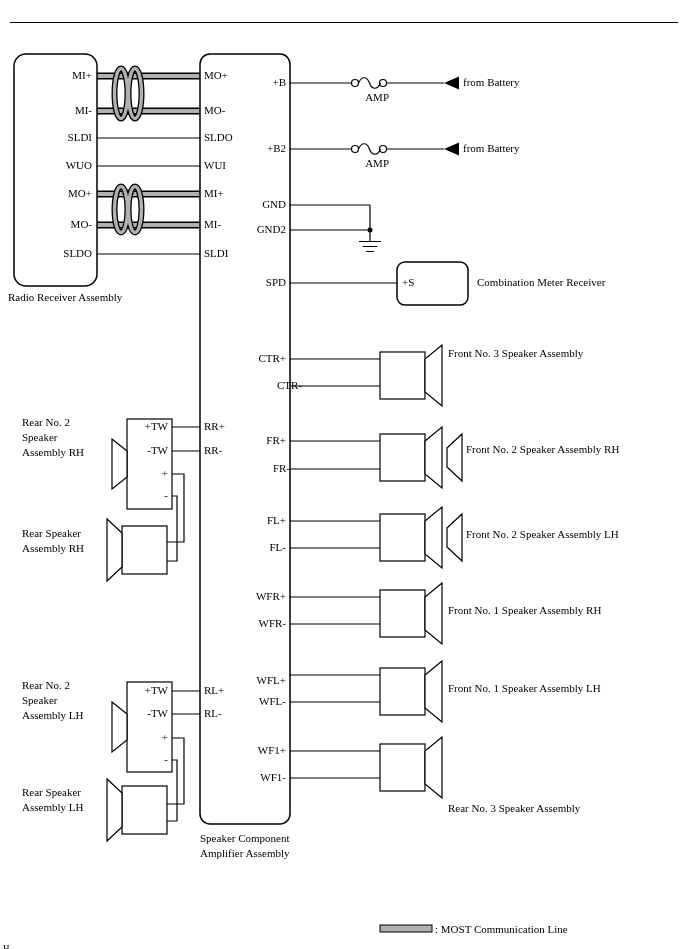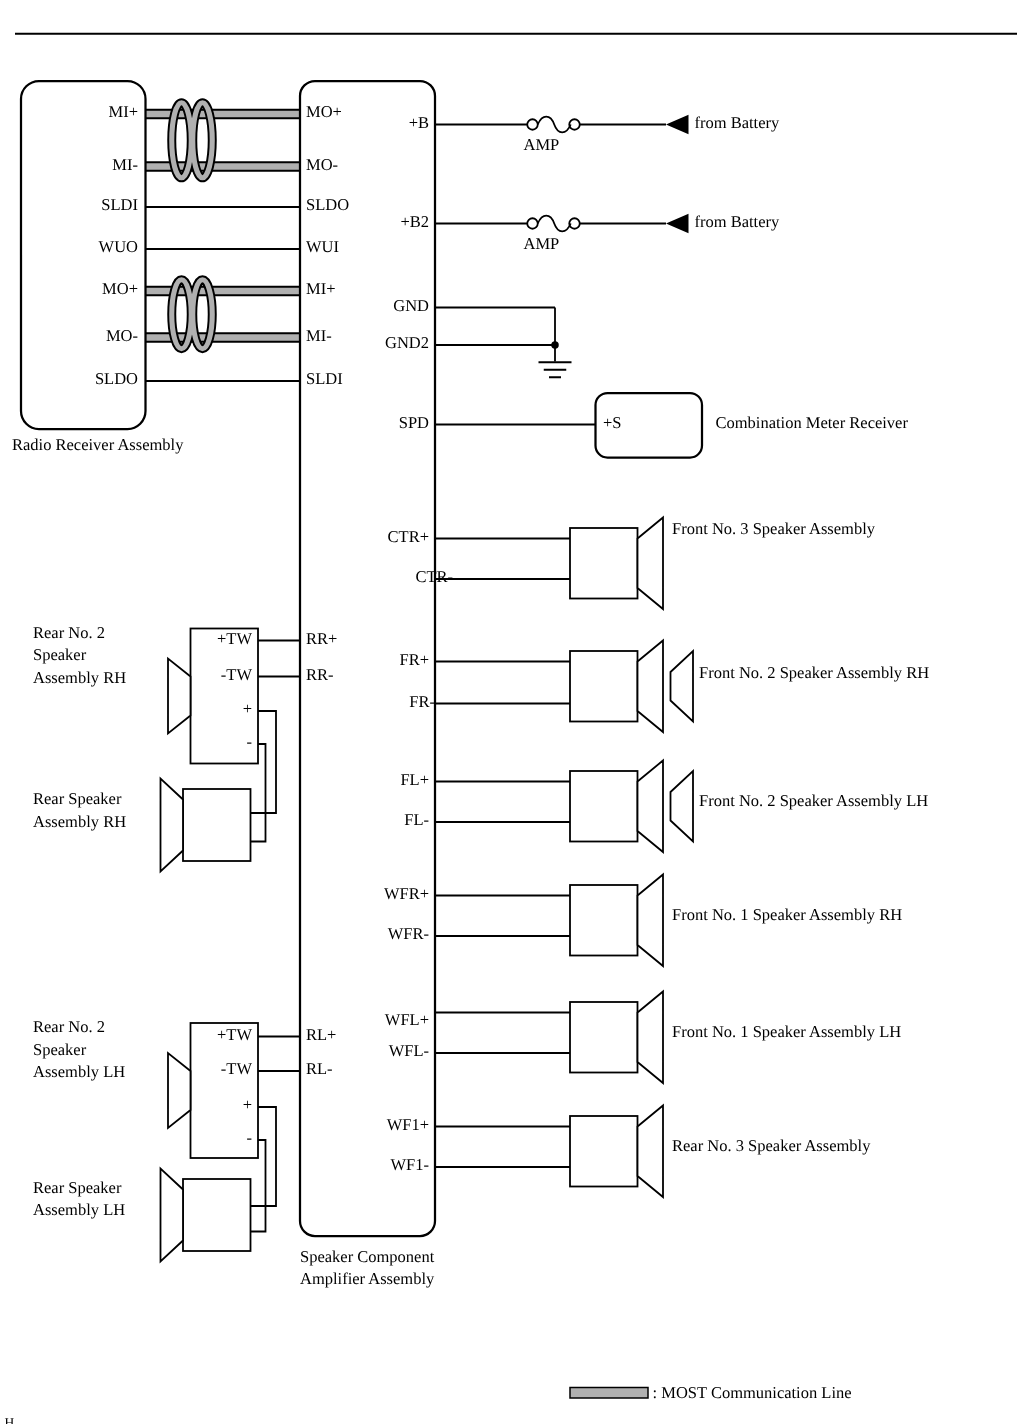--- a/index.html
+++ b/index.html
@@ -2,21 +2,21 @@
 <html><head>
 <meta charset="utf-8">
 <style>
   * { margin:0; padding:0; box-sizing:border-box; }
   html,body { background:#fff; }
   .diagram { position:relative; width:688px; height:949px; background:#fff;
              font-family:Liberation Serif, serif; overflow:hidden;margin-top:14px; }
   .art { position:absolute; left:0; top:0; }
   .t { position:absolute; font-size:11px; line-height:13px; color:#000; white-space:nowrap; }
   .r { text-align:right; }
-  .c { text-align:left; }
+  .c { text-align:right; }
   .small { font-size:9px; line-height:10px; }
   .wire { stroke:#000; stroke-width:1.2; fill:none; }
   .box { fill:#fff; stroke:#000; stroke-width:1.5; }
   .sym { fill:#fff; stroke:#000; stroke-width:1.2; }
   .most-outline { stroke:#000; stroke-width:7; fill:none; }
   .most-core { stroke:#b0b0b0; stroke-width:4.2; fill:none; }
   .loop-outline { stroke:#000; stroke-width:6; fill:none; }
   .loop-core { stroke:#b0b0b0; stroke-width:3.4; fill:none; }
 </style>
 </head>
@@ -167,21 +167,21 @@
   <div class="t" style="left:463px;top:128px">from Battery</div>
 
   <div class="t" style="left:402px;top:262px">+S</div>
   <div class="t" style="left:477px;top:262px">Combination Meter Receiver</div>
 
   <div class="t" style="left:448px;top:333px">Front No. 3 Speaker Assembly</div>
   <div class="t" style="left:466px;top:429px">Front No. 2 Speaker Assembly RH</div>
   <div class="t" style="left:466px;top:514px">Front No. 2 Speaker Assembly LH</div>
   <div class="t" style="left:448px;top:590px">Front No. 1 Speaker Assembly RH</div>
   <div class="t" style="left:448px;top:668px">Front No. 1 Speaker Assembly LH</div>
-  <div class="t" style="left:448px;top:744px">Rear No. 3 Speaker Assembly</div>
+  <div class="t" style="left:448px;top:788px">Rear No. 3 Speaker Assembly</div>
 
   <div class="t" style="left:22px;top:402px">Rear No. 2</div>
   <div class="t" style="left:22px;top:417px">Speaker</div>
   <div class="t" style="left:22px;top:432px">Assembly RH</div>
   <div class="t r" style="left:126px;top:406px;width:42px">+TW</div>
   <div class="t r" style="left:126px;top:430px;width:42px">-TW</div>
   <div class="t r" style="left:126px;top:453px;width:42px">+</div>
   <div class="t r" style="left:126px;top:475px;width:42px">-</div>
   <div class="t" style="left:22px;top:513px">Rear Speaker</div>
   <div class="t" style="left:22px;top:528px">Assembly RH</div>

